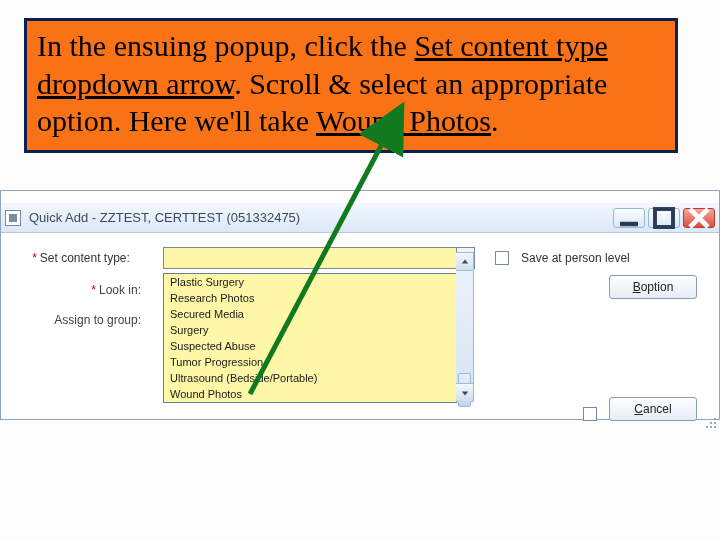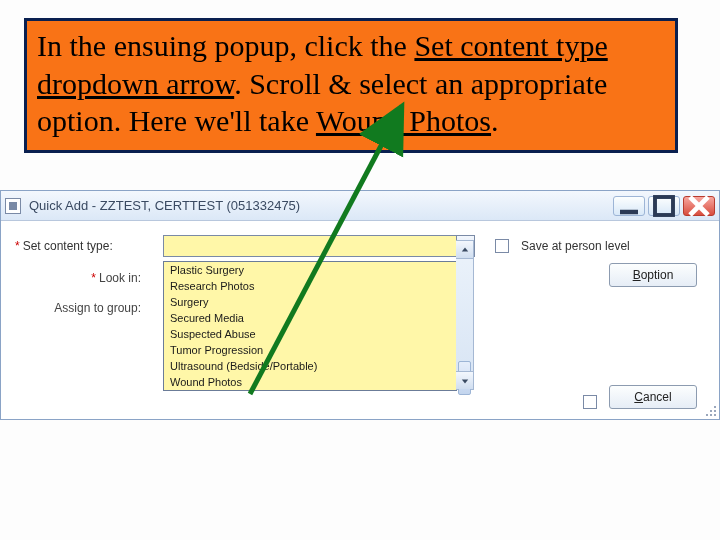--- a/index.html
+++ b/index.html
@@ -36,20 +36,21 @@
     background: #fff;
   }
   .titlebar {
     height: 30px;
     background: linear-gradient(#f3f7fd,#dbe8f7);
     border-bottom: 1px solid #b8c7dd;
     display: flex; align-items: center;
     padding: 0 4px;
     font-size: 13px;
     color: #3a4a62;
+    margin-top: 12px;
   }
   .sysicon {
     width: 16px; height: 16px;
     border: 1px solid #7a8aa6;
     background: #fff;
     margin-right: 8px;
     position: relative;
   }
   .sysicon::after {
     content: "";
@@ -76,21 +77,21 @@
     padding: 10px 14px;
     position: relative;
     height: calc(100% - 30px);
     font-size: 12px;
     color: #333;
   }
 
   .row { height: 30px; display: flex; align-items: center; }
   .lbl {
     width: 148px;
-    text-align: left;
+    text-align: center;
     padding-right: 16px;
   }
   .ast { color: #c00; margin-right: 3px; }
   .field { position: relative; }
 
   
   .dd-closed {
     width: 312px; height: 22px;
     background: #fff7a8;
     border: 1px solid #7a8aa6;
@@ -265,22 +266,22 @@
           <span>Look in:</span>
         </div>
       <div>
           <span>Assign to group:</span>
         </div>
     </div>
 
     <div class="dd-list">
       <div class="opt">Plastic Surgery</div>
       <div class="opt">Research Photos</div>
+      <div class="opt">Secured Media</div>
       <div class="opt">Surgery</div>
-      <div class="opt">Secured Media</div>
       <div class="opt">Suspected Abuse</div>
       <div class="opt">Tumor Progression</div>
       <div class="opt">Ultrasound (Bedside/Portable)</div>
       <div class="opt">Wound Photos</div>
       <div class="dd-scroll">
         <div class="arrow" style="top:0">
           <svg viewBox="0 0 10 10">
               <polygon points="5,2 9,7 1,7" fill="#3a4a62"></polygon>
             </svg>
         </div>

